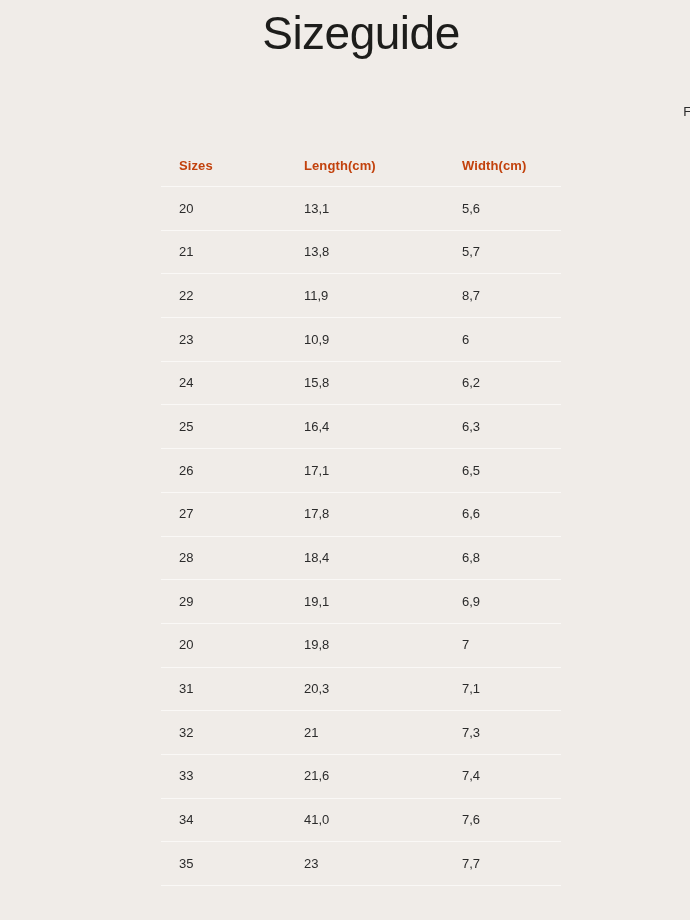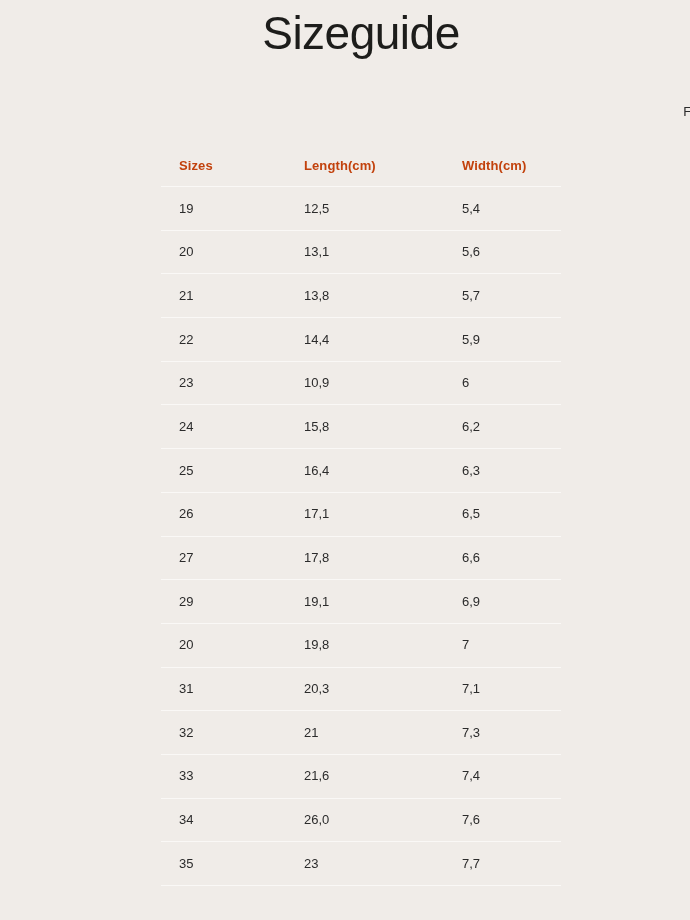--- a/index.html
+++ b/index.html
@@ -116,38 +116,33 @@
       </colgroup>
       <thead>
         <tr>
           <th>Sizes</th>
           <th>Length(cm)</th>
           <th>Width(cm)</th>
         </tr>
       </thead>
       <tbody id="table-body">
           <tr>
-            <td>19</td>
-            <td>12,5</td>
-            <td>5,4</td>
-          </tr>
-          <tr>
             <td>20</td>
             <td>13,1</td>
             <td>5,6</td>
           </tr>
           <tr>
             <td>21</td>
             <td>13,8</td>
             <td>5,7</td>
           </tr>
           <tr>
             <td>22</td>
-            <td>14,4</td>
-            <td>5,9</td>
+            <td>11,9</td>
+            <td>8,7</td>
           </tr>
           <tr>
             <td>23</td>
             <td>10,9</td>
             <td>6</td>
           </tr>
           <tr>
             <td>24</td>
             <td>15,8</td>
             <td>6,2</td>
@@ -161,20 +156,25 @@
             <td>26</td>
             <td>17,1</td>
             <td>6,5</td>
           </tr>
           <tr>
             <td>27</td>
             <td>17,8</td>
             <td>6,6</td>
           </tr>
           <tr>
+            <td>28</td>
+            <td>18,4</td>
+            <td>6,8</td>
+          </tr>
+          <tr>
             <td>29</td>
             <td>19,1</td>
             <td>6,9</td>
           </tr>
           <tr>
             <td>20</td>
             <td>19,8</td>
             <td>7</td>
           </tr>
           <tr>
@@ -187,21 +187,21 @@
             <td>21</td>
             <td>7,3</td>
           </tr>
           <tr>
             <td>33</td>
             <td>21,6</td>
             <td>7,4</td>
           </tr>
           <tr>
             <td>34</td>
-            <td>26,0</td>
+            <td>41,0</td>
             <td>7,6</td>
           </tr>
           <tr>
             <td>35</td>
             <td>23</td>
             <td>7,7</td>
           </tr>
         </tbody>
     </table>
   </div>

